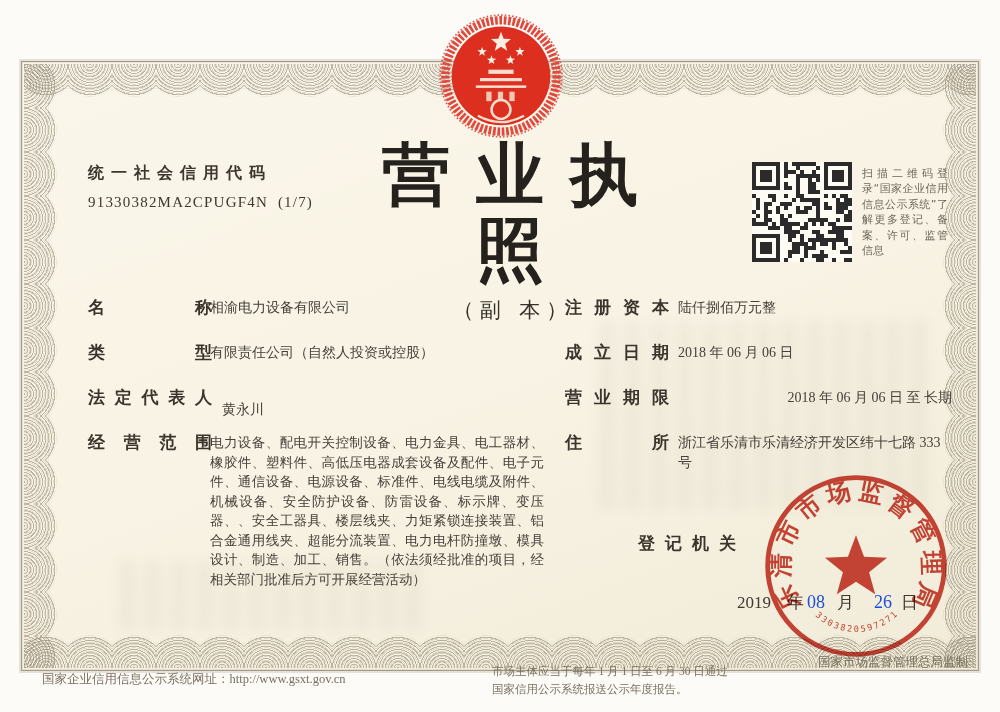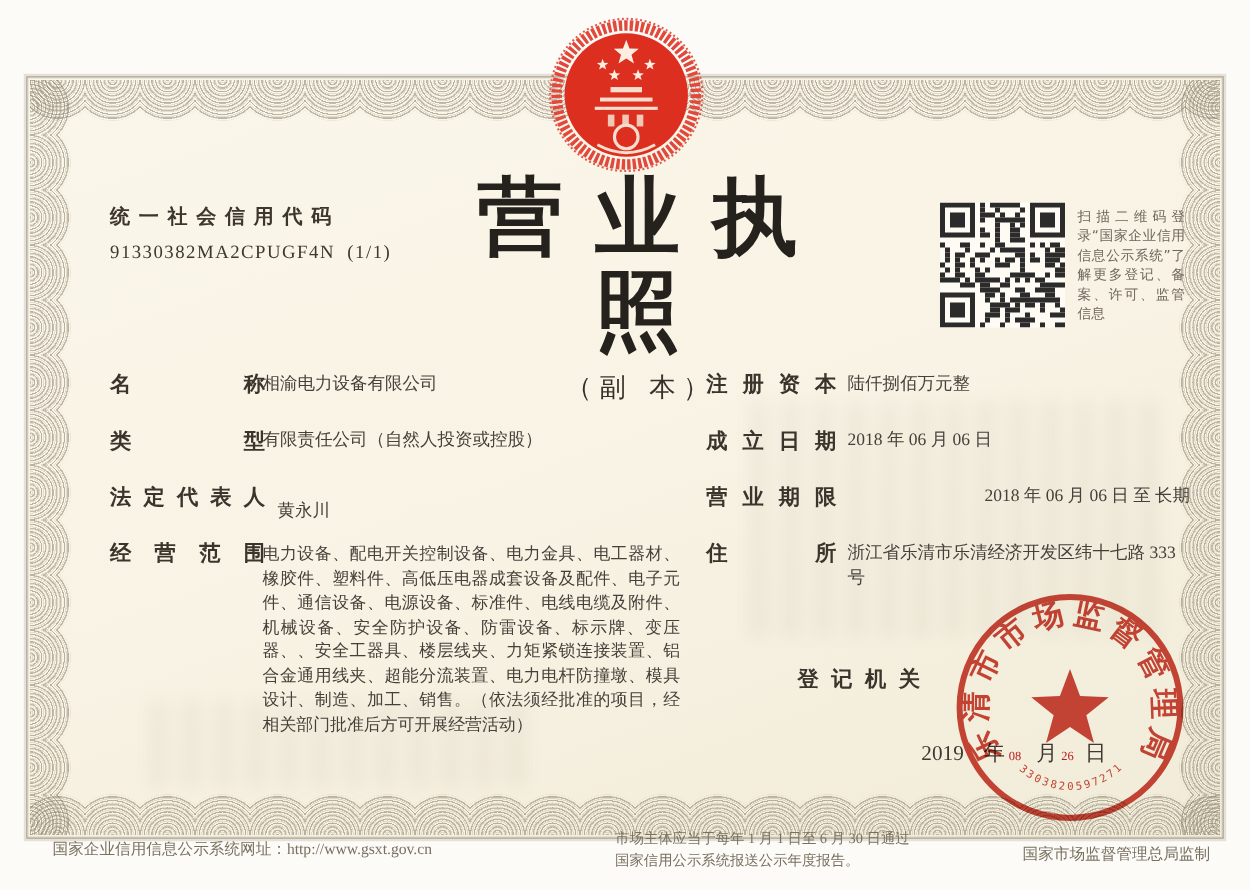--- a/index.html
+++ b/index.html
@@ -71,28 +71,28 @@
   .lbl-r{left:565px;width:104px;}
   .val-r{left:678px;width:274px;}
 
   .registrar{left:638px;top:532px;font-weight:bold;font-size:17px;color:#3a342c;letter-spacing:10px;}
 
   .date-row{left:737px;top:591px;font-family:"Liberation Serif","DejaVu Serif",serif;font-size:17px;color:#3e3830;white-space:nowrap;}
   .date-row span{display:inline-block;}
   .d-year{margin-right:16px;}
   .d-m{margin-right:12px;margin-left:1px;}
   .d-d{margin-right:9px;margin-left:1px;}
-  .d-num{font-size:10px;color:#b91c1c;}
+  .d-num{font-size:18px;color:#1d4ed8;}
 
   .seal{left:760px;top:470px;width:192px;height:192px;opacity:.92;mix-blend-mode:multiply;}
 
   .footer{font-family:"Liberation Serif","DejaVu Serif",serif;color:#79705f;}
   .footer-left{left:42px;top:671px;font-size:12.5px;}
   .footer-center{left:492px;top:663px;font-size:11.5px;line-height:1.55;}
-  .footer-right{left:818px;top:675px;font-size:12.5px;}
+  .footer-right{left:818px;top:654px;font-size:12.5px;}
 
   .emblem{left:438px;top:8px;width:126px;height:138px;}
 </style>
 </head>
 <body>
 
 <div class="cert">
 
   <div class="frame">
     <div class="band top"></div>
@@ -118,21 +118,21 @@
     <rect x="36" y="73" width="48" height="2.4" fill="#f7ddcd"></rect>
     <rect x="46" y="79" width="5" height="9" fill="#f0c8b4"></rect>
     <rect x="57" y="79" width="5" height="9" fill="#f0c8b4"></rect>
     <rect x="68" y="79" width="5" height="9" fill="#f0c8b4"></rect>
     <circle cx="60" cy="96" r="9" fill="none" stroke="#f7ddcd" stroke-width="2.4"></circle>
     <path d="M38 102 Q60 114 82 102" fill="none" stroke="#f7ddcd" stroke-width="2.2"></path>
   </svg>
 
   <div class="abs credit-label">统一社会信用代码</div>
   <div class="abs credit-code">
-    <span>91330382MA2CPUGF4N</span>&nbsp;&nbsp;<span>(1/1)</span>
+    <span>91330382MA2CPUGF4N</span>&nbsp;&nbsp;<span>(1/7)</span>
   </div>
 
   <div class="abs title-block">
     <div class="title">营业执照</div>
     <div class="subtitle">（副 本）</div>
   </div>
 
   <svg class="abs qr-wrap" viewBox="0 0 100 100">
       <rect x="0" y="0" width="100" height="100" fill="#fdfbf4"></rect>
       <rect x="32" y="0" width="4" height="4" fill="#2b2b2b"></rect>
@@ -376,21 +376,21 @@
 
   <div class="abs field-label lbl-r" style="top:386px;">营业期限</div>
   <div class="abs field-value val-r" style="top:388px;text-align:right;">2018 年 06 月 06 日  至  长期</div>
 
   <div class="abs field-label lbl-r" style="top:431px;">住所</div>
   <div class="abs field-value val-r" style="top:433px;">浙江省乐清市乐清经济开发区纬十七路 333 号</div>
 
   <div class="abs registrar">登记机关</div>
 
   <div class="abs date-row">
-    <span class="d-year">2019</span><span>年</span><span class="d-num d-m" style="margin-left:3px;">08</span><span>月</span><span class="d-num d-d" style="margin-left:3px;">26</span><span>日</span>
+    <span class="d-year">2019</span><span>年</span><span class="d-num d-m" style="margin-left:3px;">08</span><span>月</span><span class="d-num d-d" style="margin-left:20px;">26</span><span>日</span>
   </div>
 
   <svg class="abs seal" viewBox="0 0 200 200">
     <defs>
       <path id="sealArcTop" d="M 42.7 140.2 A 70 70 0 1 1 157.3 140.2" fill="none"></path>
       <path id="sealArcBottom" d="M 52 146 A 62 62 0 0 0 148 146" fill="none"></path>
     </defs>
     <circle cx="100" cy="100" r="92" fill="none" stroke="#c8382a" stroke-width="5"></circle>
     <text font-size="25" font-weight="bold" fill="#c8382a" font-family="'DejaVu Sans',sans-serif">
       <textPath href="#sealArcTop" startOffset="0" textLength="303">乐清市市场监督管理局</textPath>

